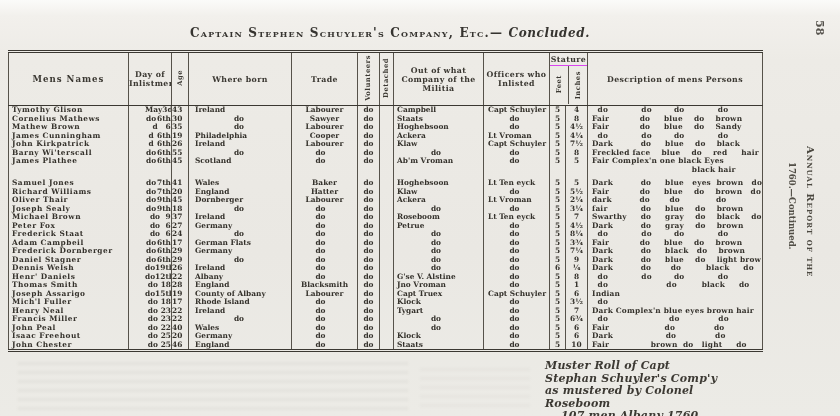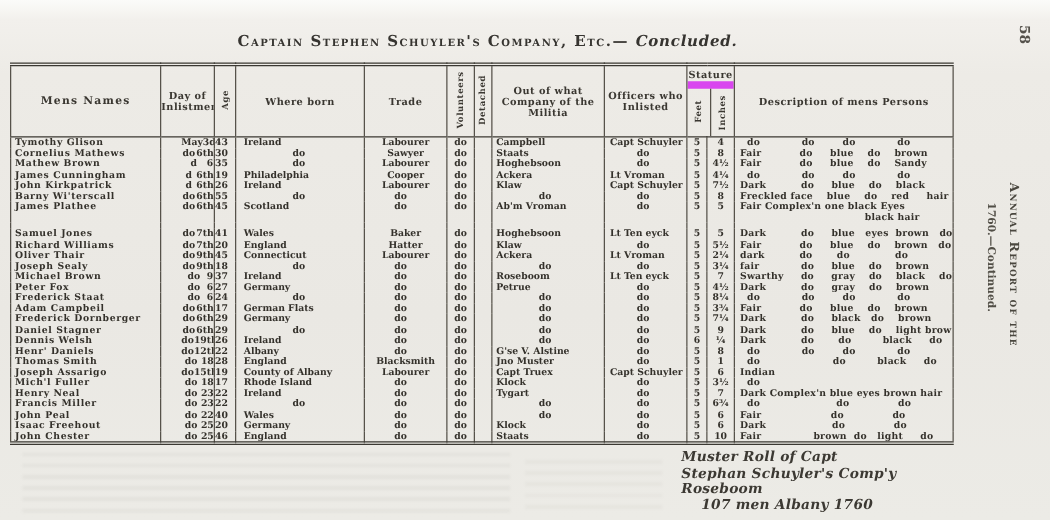--- a/index.html
+++ b/index.html
@@ -34,21 +34,21 @@
   col.c-feet{width:16px}col.c-inch{width:22px}col.c-desc{width:175px}
   th,td{border-left:1px solid #56524a;padding:0;vertical-align:top;overflow:hidden;}
   tr > :first-child{border-left:none;}
   thead th{
     border-bottom:1.5px solid #3b3832;height:52px;vertical-align:middle;
     font-size:7.8px;font-weight:bold;letter-spacing:.4px;color:#3a3731;line-height:9px;text-align:center;
   }
   th.h-name{font-size:8.6px;letter-spacing:1px;}
   .vert{writing-mode:vertical-rl;transform:rotate(180deg);font-size:6.8px;letter-spacing:.5px;display:inline-block;}
   th.h-stat{vertical-align:top;}
-  .stat-label{font-size:7.8px;border-bottom:6px solid #d946ef;padding:2px 0 1px;}
+  .stat-label{font-size:7.8px;border-bottom:1px solid #d946ef;padding:2px 0 1px;}
   .stat-sub{display:flex;height:38px;align-items:center;}
   .stat-sub .half{flex:1;text-align:center;}
   .stat-sub .half + .half{border-left:1px solid #56524a;height:100%;display:flex;align-items:center;justify-content:center;}
   td{font-size:7.4px;font-weight:bold;line-height:8.5px;color:#34312b;}
   td.cell-name{padding-left:3px;letter-spacing:.5px;white-space:nowrap;}
   td.cell-day .dwrap{display:flex;}
   td.cell-day .month{width:20px;text-align:center;margin-left:16px;}
   td.cell-day .dayval{flex:1;text-align:center;}
   td.cell-age{text-align:left;}
   td.cell-born{padding-left:6px;white-space:nowrap;}
@@ -350,21 +350,21 @@
 
       <tr>
         <td class="cell-name">Oliver Thair</td>
         <td class="cell-day">
           <span class="dwrap">
             <span class="month do-val">do</span>
             <span class="dayval">9th</span>
           </span>
         </td>
         <td class="cell-age">45</td>
-        <td class="cell-born"><span>Connecticut</span></td>
+        <td class="cell-born"><span>Dornberger</span></td>
         <td class="cell-trade"><span>Labourer</span></td>
         <td class="cell-vol do-val">do</td>
         <td class="cell-det"></td>
         <td class="cell-comp"><span>Ackera</span></td>
         <td class="cell-off"><span>Lt Vroman</span></td>
         <td class="cell-feet">5</td>
         <td class="cell-inch">2¼</td>
         <td class="cell-desc">dark          do       do             do</td>
       </tr>
 
@@ -606,21 +606,21 @@
           <span class="dwrap">
             <span class="month do-val">do</span>
             <span class="dayval">18</span>
           </span>
         </td>
         <td class="cell-age">28</td>
         <td class="cell-born"><span>England</span></td>
         <td class="cell-trade"><span>Blacksmith</span></td>
         <td class="cell-vol do-val">do</td>
         <td class="cell-det"></td>
-        <td class="cell-comp"><span>Jno Muster</span></td>
+        <td class="cell-comp"><span>Jno Vroman</span></td>
         <td class="cell-off">
           <span class="do-val">do</span>
         </td>
         <td class="cell-feet">5</td>
         <td class="cell-inch">1</td>
         <td class="cell-desc">  do                     do         black     do</td>
       </tr>
 
       <tr>
         <td class="cell-name">Joseph Assarigo</td>
@@ -796,17 +796,18 @@
 
 <div class="bleed bleed-a"></div>
 <div class="bleed bleed-b"></div>
 
 <div class="caption">
 
     <div class="cap-line">Muster Roll of  Capt</div>
 
     <div class="cap-line">Stephan Schuyler's Comp'y</div>
 
+    <div class="cap-line">as mustered by Colonel</div>
 
     <div class="cap-line">Roseboom</div>
 
     <div class="cap-line">107 men Albany 1760</div>
   </div>
 
 </body></html>

